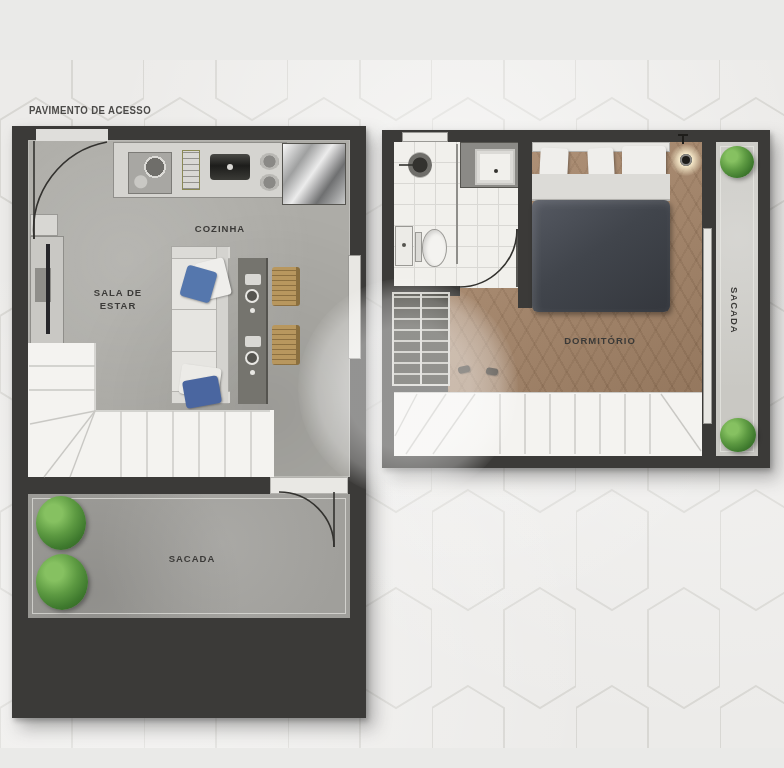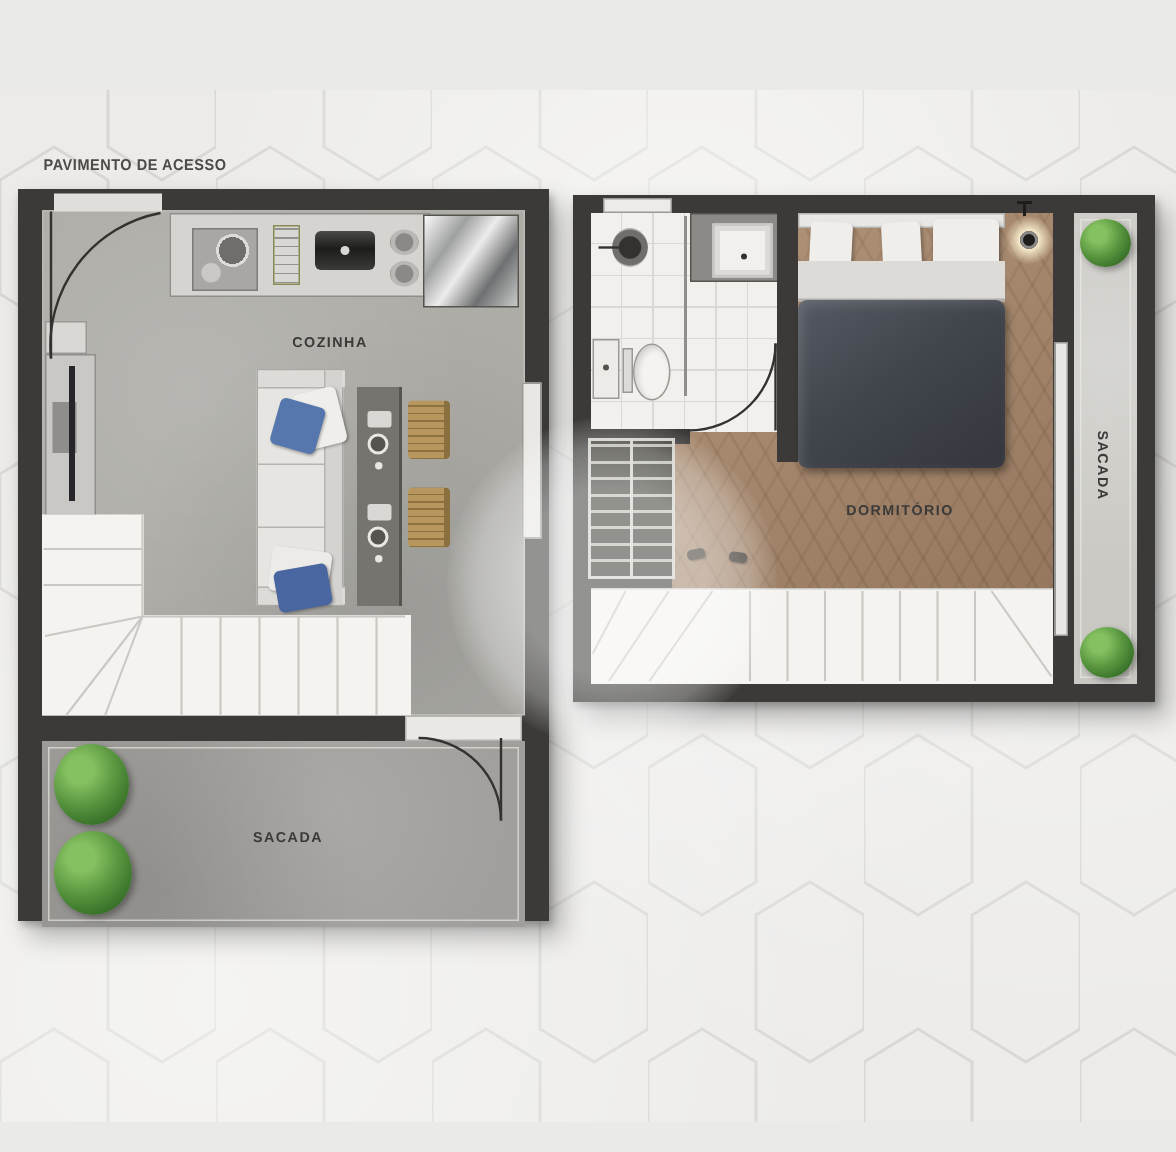--- a/index.html
+++ b/index.html
@@ -16,21 +16,21 @@
       radial-gradient(ellipse at 18% 88%, rgba(255,255,255,.45), transparent 50%),
       radial-gradient(ellipse at 90% 60%, rgba(255,255,255,.25), transparent 45%);}
 
   .title{left:29px;top:104px;font-size:10.5px;font-weight:700;color:#4b4a48;
          letter-spacing:.4px;transform:scaleX(.92);transform-origin:left;white-space:nowrap;}
 
   .label{font-size:9.5px;font-weight:700;color:#3b3a38;letter-spacing:1px;
          text-align:center;line-height:13px;white-space:nowrap;}
 
   
-  .plan1{left:12px;top:126px;width:354px;height:488px;background:#3b3a38;
+  .plan1{left:12px;top:126px;width:354px;height:592px;background:#3b3a38;
          box-shadow:8px 10px 16px rgba(50,50,48,.35),2px 3px 5px rgba(0,0,0,.25);}
   .p1-floor{left:16px;top:14px;width:322px;height:337px;background:#adaca7;
     background-image:radial-gradient(circle at 30% 35%, rgba(255,255,255,.12), transparent 60%),
                      radial-gradient(circle at 75% 80%, rgba(0,0,0,.10), transparent 55%);
     border:1px solid rgba(255,255,255,.18);}
   .p1-entrance{left:24px;top:3px;width:72px;height:12px;background:#dfdedb;}
   .p1-kitchen{left:101px;top:16px;width:174px;height:56px;background:#d5d4d0;
               border:1px solid #8f8e8a;}
   .p1-sink{left:116px;top:26px;width:44px;height:42px;background:#a8a7a3;
     background-image:radial-gradient(circle at 62% 35%, #6f6e6a 0 9px, #dcdbd7 9px 11px, transparent 11px),
@@ -218,20 +218,24 @@
     <div class="p1-threshold"></div>
     <div class="p1-window"></div>
 
     <div class="p1-balcony">
       <div class="balc-frame"></div>
     </div>
     <div class="plant p1-plant1"></div>
     <div class="plant p1-plant2"></div>
 
     <div class="label p1-cozinha">COZINHA</div>
+    <div class="label p1-sala">
+      <span style="position:static;display:block">SALA DE</span>
+      <span style="position:static;display:block">ESTAR</span>
+    </div>
     <div class="label p1-sacada">SACADA</div>
   </div>
 
   <div class="plan2">
     <div class="p2-wood"></div>
     <div class="p2-tiles"></div>
     <div class="p2-window"></div>
     <div class="p2-showerhead"></div>
     <div class="p2-toilet-cab"></div>
     <div class="p2-toilet-tank"></div>

